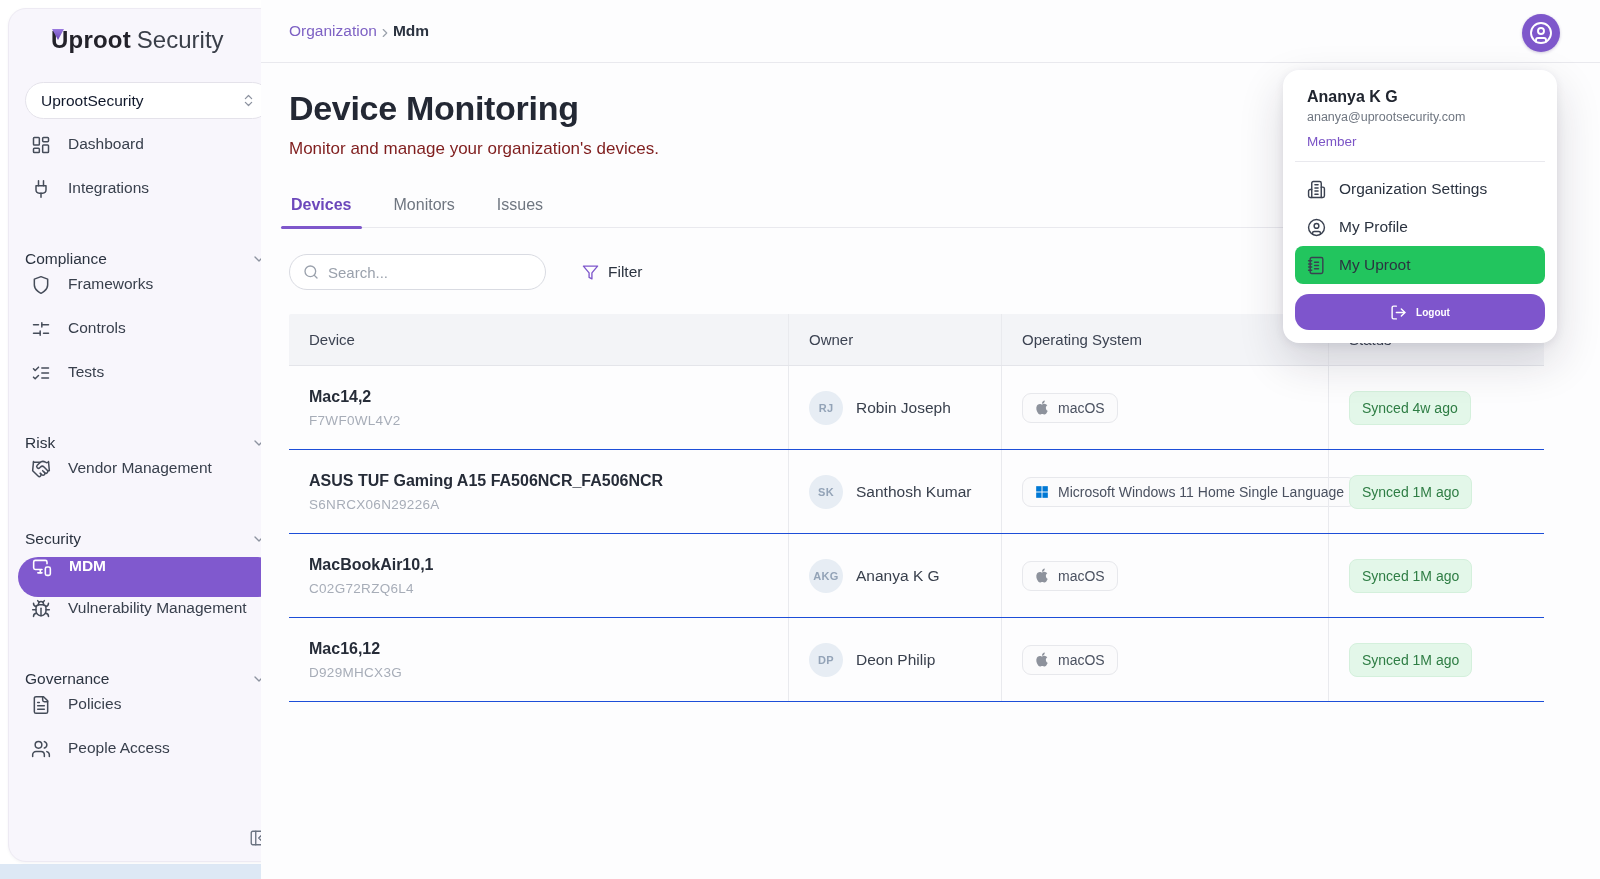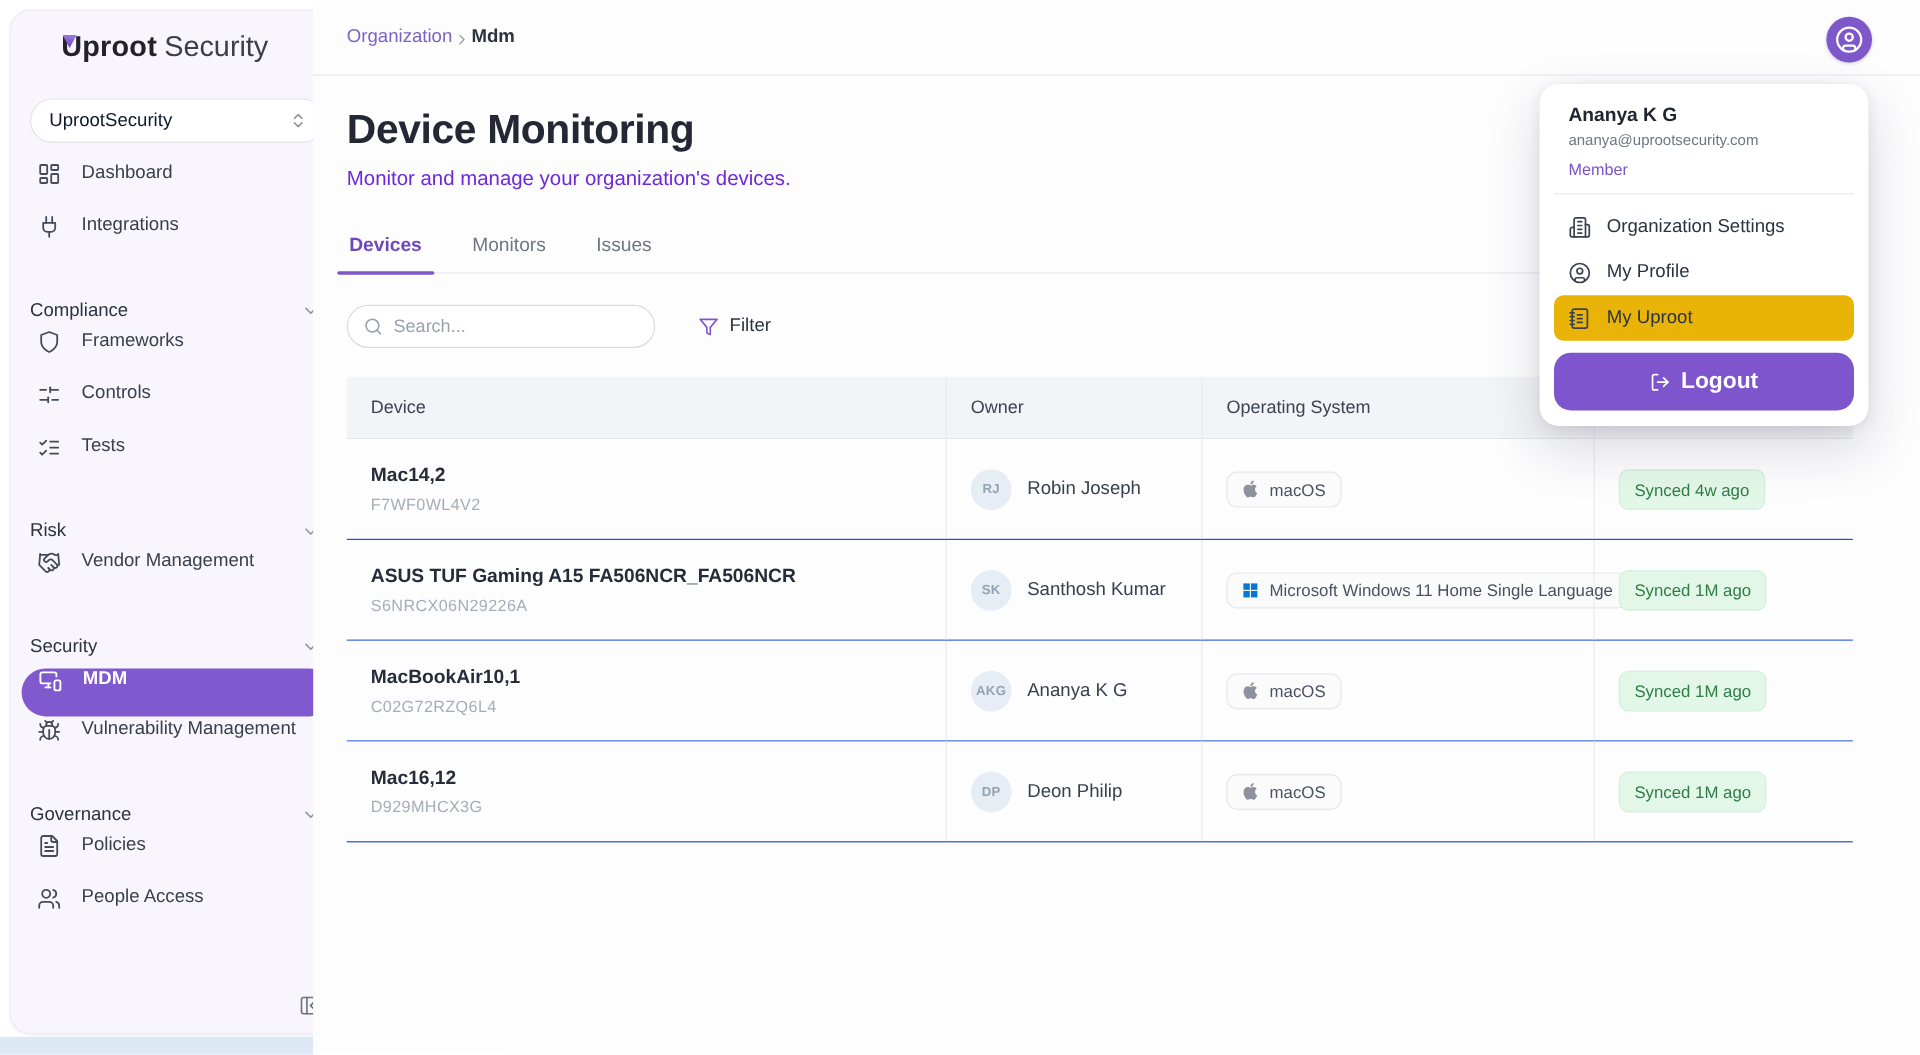--- a/index.html
+++ b/index.html
@@ -79,21 +79,21 @@
   .breadcrumb .current{ color:#2b3340; font-weight:600; }
 
   .avatar-btn{
     position:absolute; top:14px; right:40px; width:38px; height:38px; border-radius:50%;
     background:#7e57cb; display:flex; align-items:center; justify-content:center;
     cursor:pointer; box-shadow:0 1px 3px rgba(60,30,120,.25);
   }
 
   .content{ padding:26px 56px 0 28px; }
   .page-title{ font-size:34px; font-weight:600; color:#232834; letter-spacing:-.3px; }
-  .page-subtitle{ margin-top:11px; font-size:17px; color:#6d28d9; }
+  .page-subtitle{ margin-top:11px; font-size:17px; color:#7f1d1d; }
 
   .tabs{ margin-top:31px; display:flex; gap:38px; border-bottom:1px solid #e9e9ee; }
   .tab{ padding:6px 2px 13px; font-size:16px; color:#6f7680; cursor:pointer; position:relative; }
   .tab.active{ color:#6c48bb; font-weight:700; }
   .tab.active::after{
     content:""; position:absolute; left:-8px; right:-8px; bottom:-2px; height:3.5px;
     background:#7e57cb; border-radius:3px;
   }
 
   .toolbar{ margin-top:26px; display:flex; align-items:center; gap:36px; }
@@ -155,25 +155,25 @@
   .um-head{ padding:0 12px; }
   .um-name{ font-size:16px; font-weight:700; color:#20252f; }
   .um-email{ margin-top:4px; font-size:12.5px; color:#6f7680; }
   .um-role{ margin-top:10px; font-size:13.5px; color:#7b54c6; }
   .um-divider{ height:1px; background:#e9e9ee; margin:12px 0 8px; }
   .um-item{
     height:38px; display:flex; align-items:center; gap:13px; padding:0 12px;
     font-size:15.5px; color:#2b3340; border-radius:8px; cursor:pointer;
   }
   .um-item .ic{ color:#3a4150; }
-  .um-item.highlight{ background:#eab308; }
+  .um-item.highlight{ background:#22c55e; }
   .logout-btn{
-    margin-top:10px; height:48px; border-radius:14px; background:#7e55cc;
+    margin-top:10px; height:36px; border-radius:14px; background:#7e55cc;
     display:flex; align-items:center; justify-content:center; gap:9px;
-    color:#ffffff; font-size:19px; font-weight:700; cursor:pointer;
+    color:#ffffff; font-size:10px; font-weight:700; cursor:pointer;
   }
 </style>
 </head>
 <body>
 
 <div class="sidebar-bottom-strip"></div>
 
 <aside class="sidebar">
   <div class="logo">
     <span class="bold"><span class="u-mark"></span><span>Uproot</span></span>

